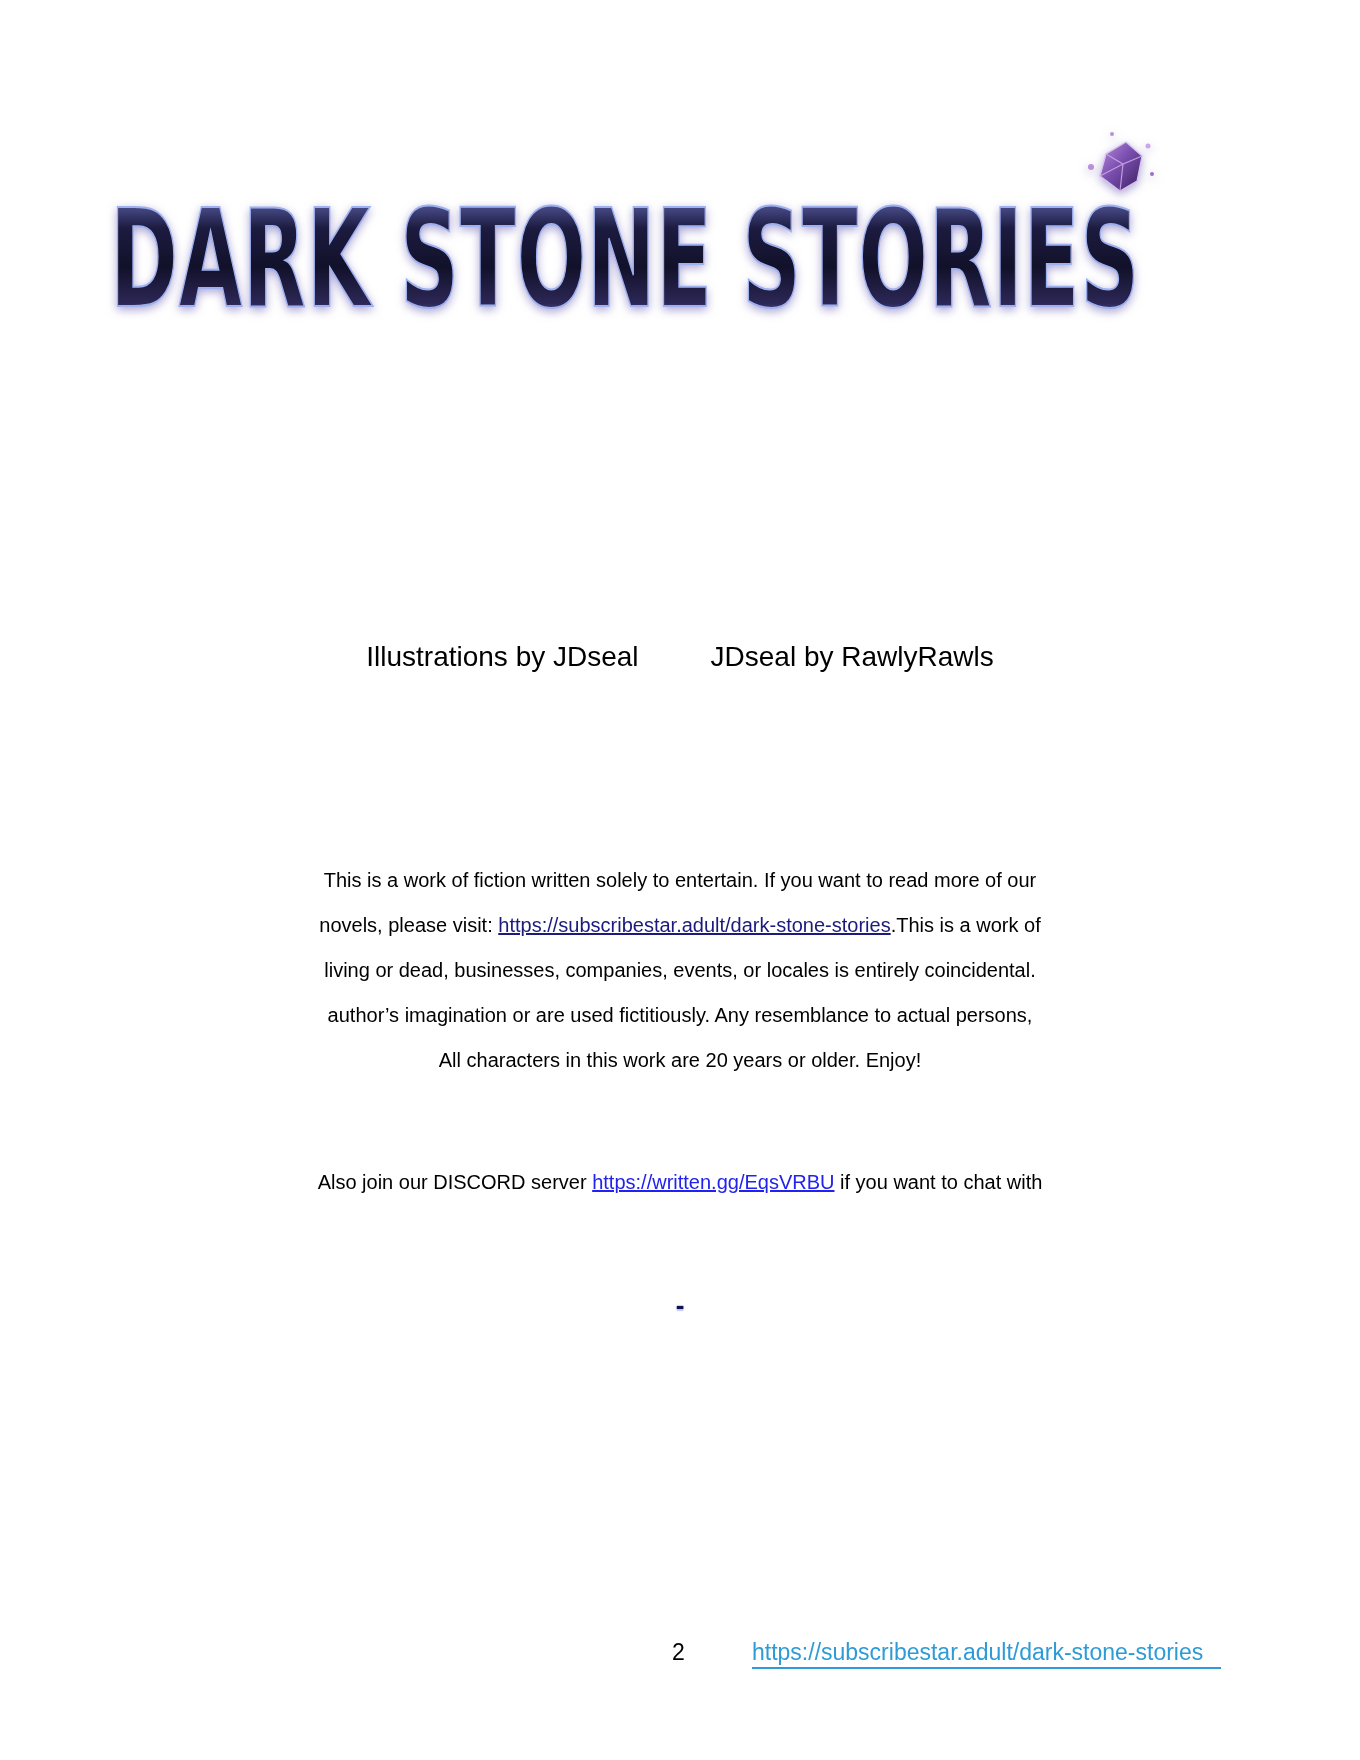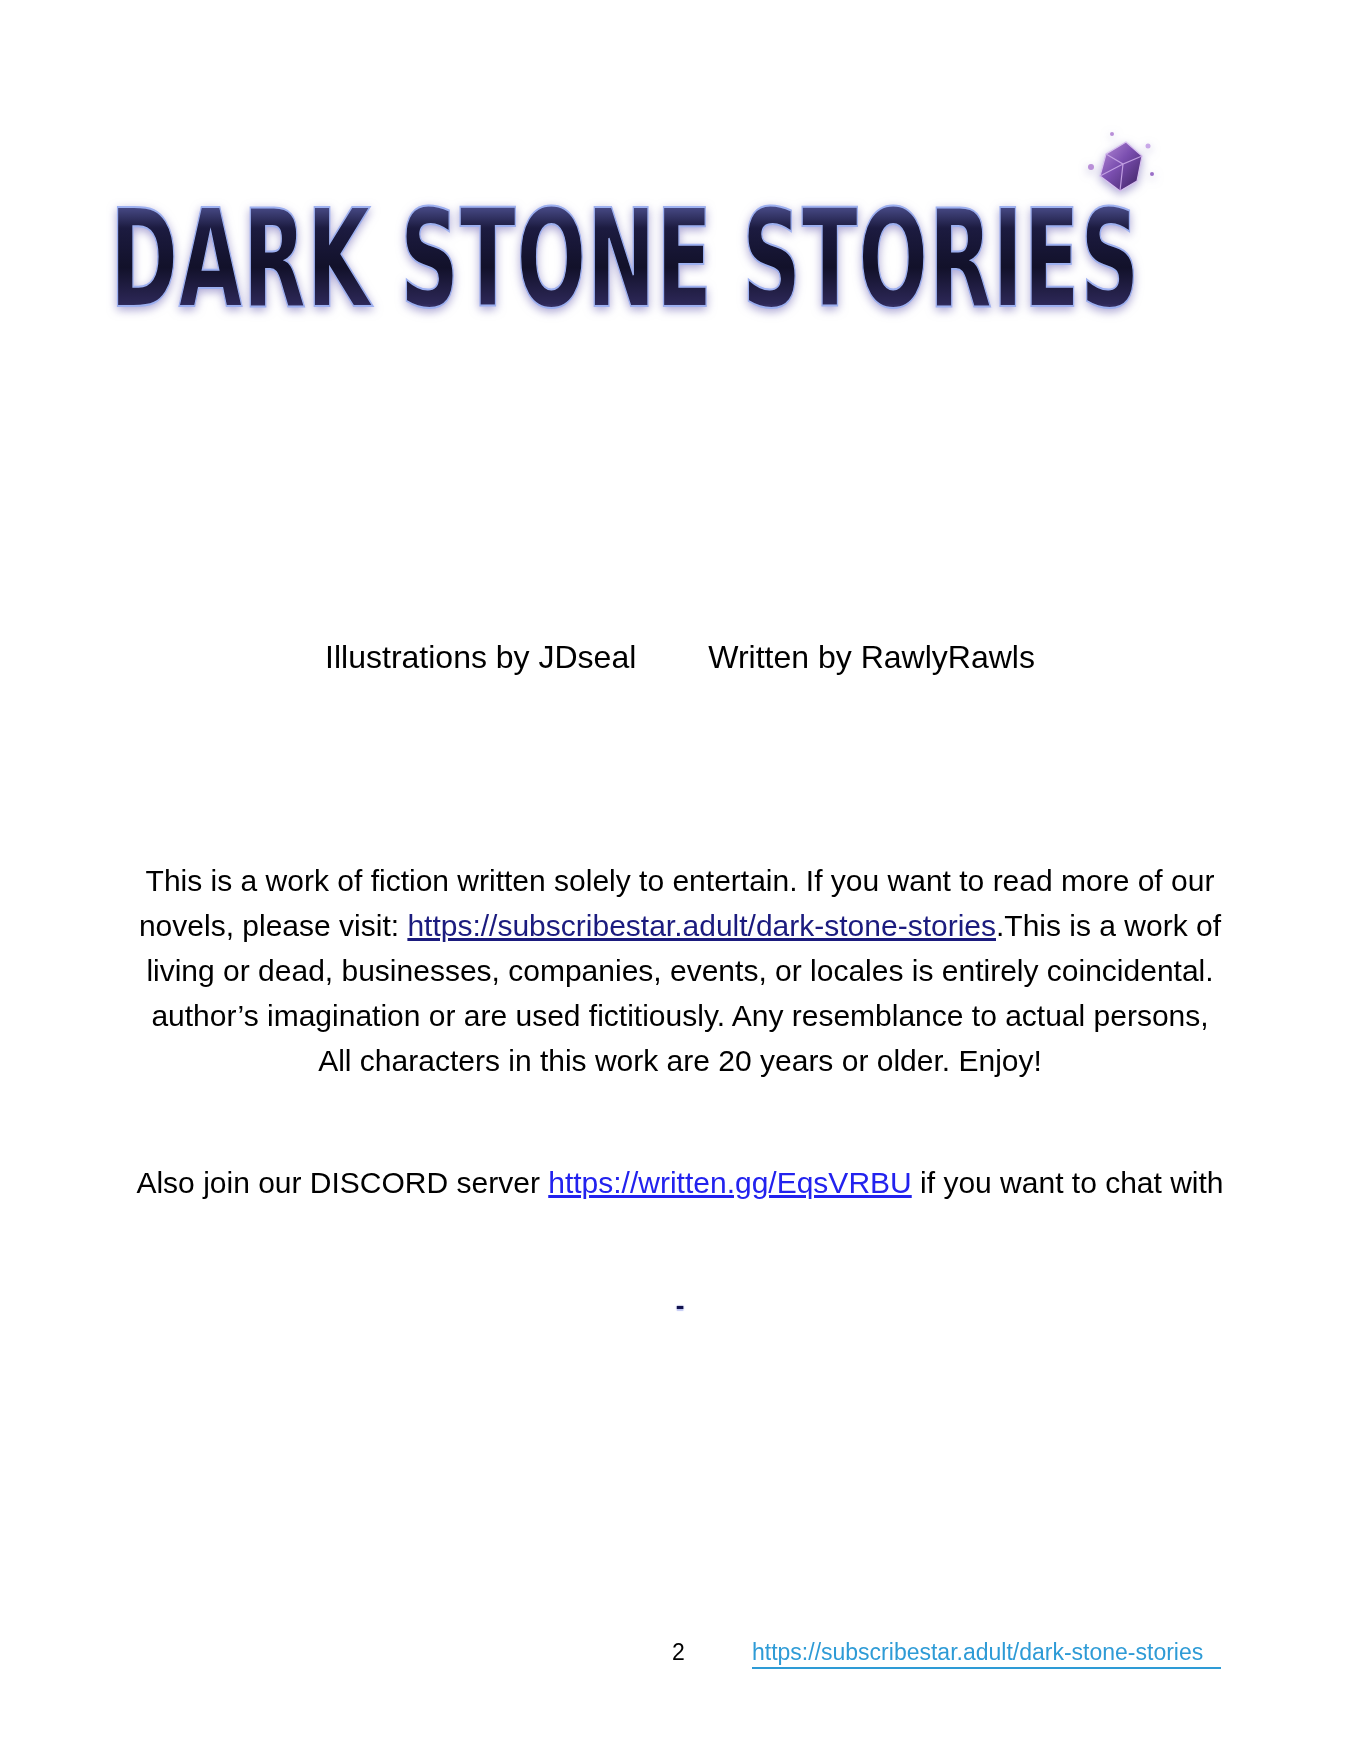--- a/index.html
+++ b/index.html
@@ -23,28 +23,28 @@
   .logo-svg text {
     font-family:"DejaVu Sans", sans-serif;
     font-weight:700;
     letter-spacing:1px;
   }
 
   
   .credits {
     position:absolute; top:640px; left:0; width:100%;
     display:flex; justify-content:center; gap:72px;
-    font-size:32px; line-height:34px; color:#000;
+    font-size:28px; line-height:34px; color:#000;
   }
 
   
   .para {
     position:absolute; left:85px; width:1190px;
     text-align:center;
-    font-size:30px; line-height:45px;
+    font-size:20px; line-height:45px;
     color:#000;
   }
   .para-disclaimer { top:858px; }
   .para-discord    { top:1160px; }
 
   a { cursor:pointer; }
   .link-navy {
     color:var(--link_navy, #1b1b7e);
     text-decoration:underline;
     text-decoration-color:var(--link_navy, #1b1b7e);
@@ -112,21 +112,21 @@
         <circle cx="62" cy="40" r="2" fill="#9b6fc8"></circle>
         <circle cx="22" cy="0" r="2" fill="#b98fd8"></circle>
       </g>
 
       <text x="530" y="182" text-anchor="middle" font-size="135" textLength="1030" lengthAdjust="spacingAndGlyphs" fill="url(#logoGrad)" stroke="#9db0f0" stroke-width="2">DARK STONE STORIES</text>
     </svg>
   </div>
 
   <div class="credits">
     <span>Illustrations by JDseal</span>
-    <span>Written by RawlyRawls</span>
+    <span>JDseal by RawlyRawls</span>
   </div>
 
   <div class="para para-disclaimer">
     <div>This is a work of fiction written solely to entertain. If you want to read more of our</div>
     <div><span>novels, please visit: </span><a class="link-navy">https://subscribestar.adult/dark-stone-stories</a><span>.This is a work of</span></div>
     <div>living or dead, businesses, companies, events, or locales is entirely coincidental.</div>
     <div>author’s imagination or are used fictitiously. Any resemblance to actual persons,</div>
     <div>All characters in this work are 20 years or older. Enjoy!</div>
   </div>
 

